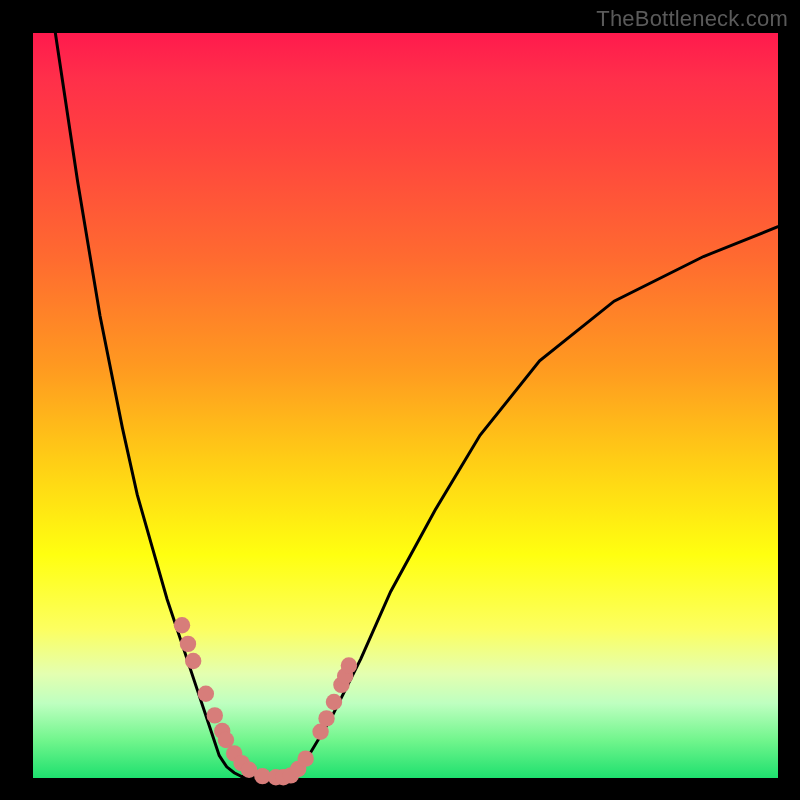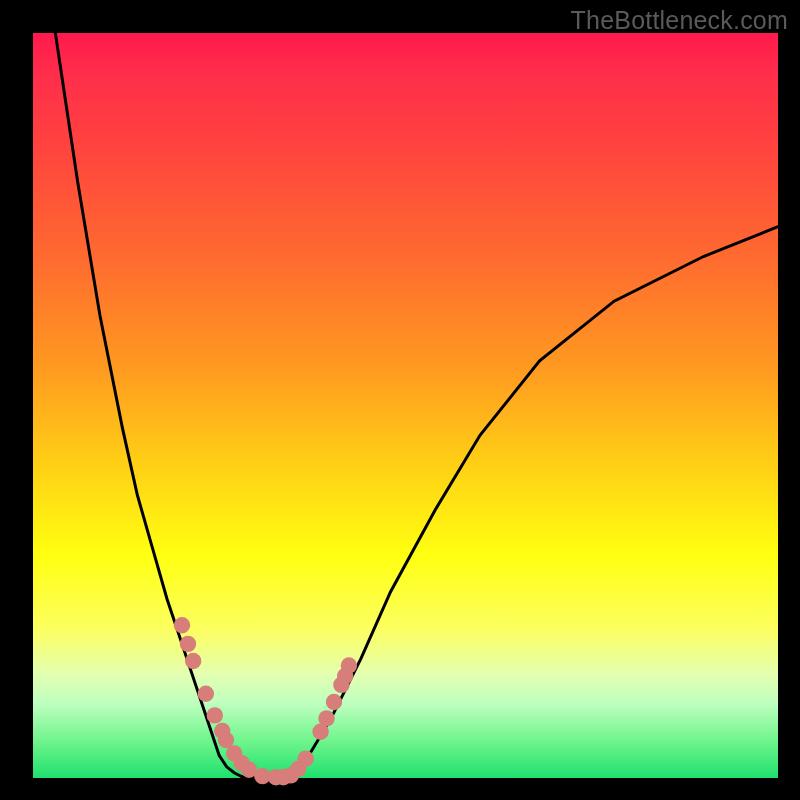--- a/index.html
+++ b/index.html
@@ -40,21 +40,21 @@
       #beffc0 90%,
       #70f58c 95%,
       #1ee06e 100%
     );
   }
   .watermark {
     position: absolute;
     top: 6px;
     right: 12px;
     color: #5a5a5a;
-    font-size: 25px;
+    font-size: 22px;
     letter-spacing: 0.2px;
     font-weight: 500;
     user-select: none;
   }
   svg.curves {
     position: absolute;
     left: 0;
     top: 0;
     width: 745px;
     height: 745px;

